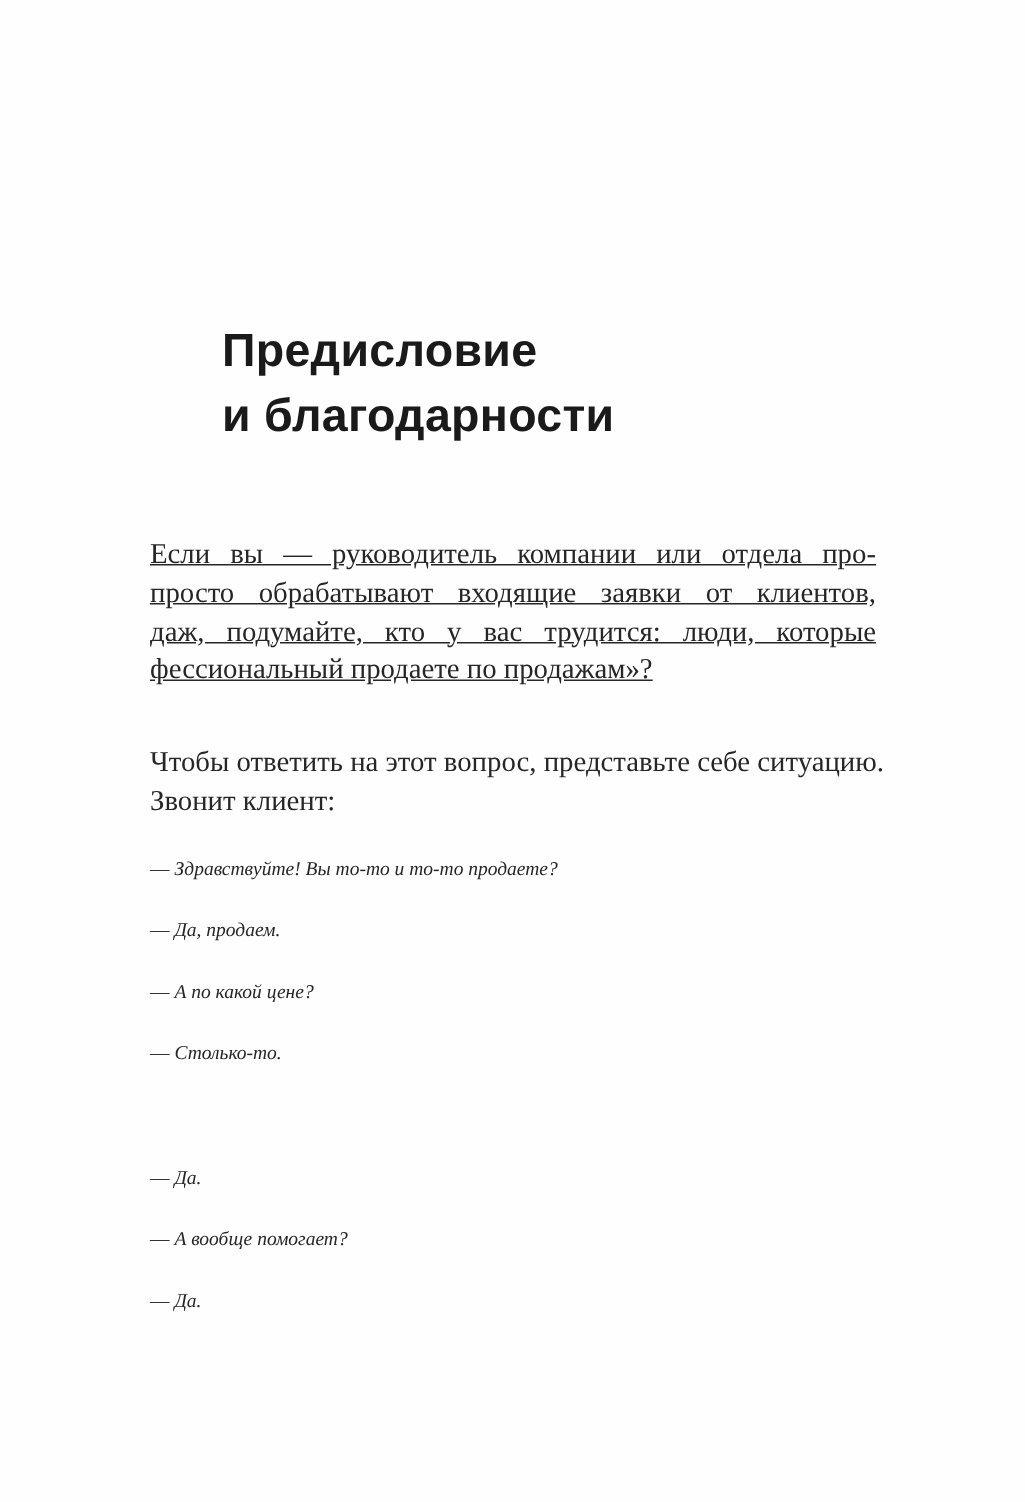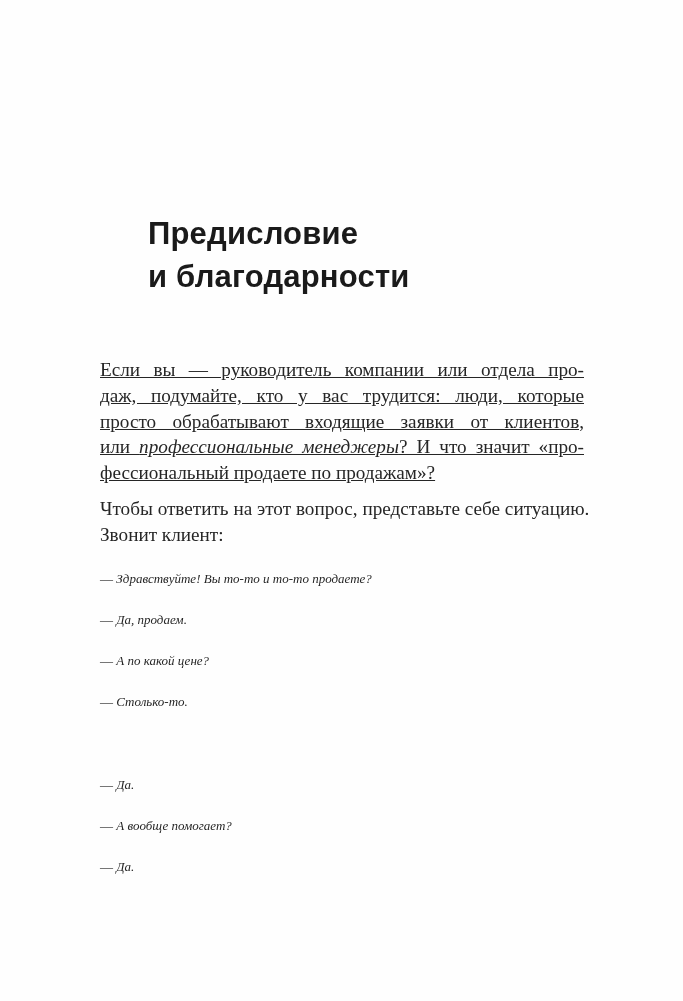--- a/index.html
+++ b/index.html
@@ -71,23 +71,22 @@
 
 <div class="page">
 
   <h1 class="heading">
     <span>Предисловие</span>
     <span>и благодарности</span>
   </h1>
 
   <div class="body-text para" style="top:357px;text-decoration:underline;">
     <span class="line">Если вы — руководитель компании или отдела про-</span>
+    <span class="line">просто обрабатывают входящие заявки от клиентов,</span>
     <span class="line">даж, подумайте, кто у вас трудится: люди, которые</span>
-    <span class="line">просто обрабатывают входящие заявки от клиентов,</span>
-    <span class="line"><span>или </span><span class="it">профессиональные менеджеры</span><span>? И что значит «про-</span></span>
     <span class="line last">фессиональный продаете по продажам»?</span>
   </div>
 
   <div class="body-text para" style="top:496px;">
     <span class="line">Чтобы ответить на этот вопрос, представьте себе ситуацию.</span>
     <span class="line last">Звонит клиент:</span>
   </div>
 
   <p class="dialog" style="top:566px;"><span class="dash">—</span> <span class="utter">Здравствуйте! Вы то-то и то-то продаете?</span></p>
   <p class="dialog" style="top:607px;"><span class="dash">—</span> <span class="utter">Да, продаем.</span></p>

